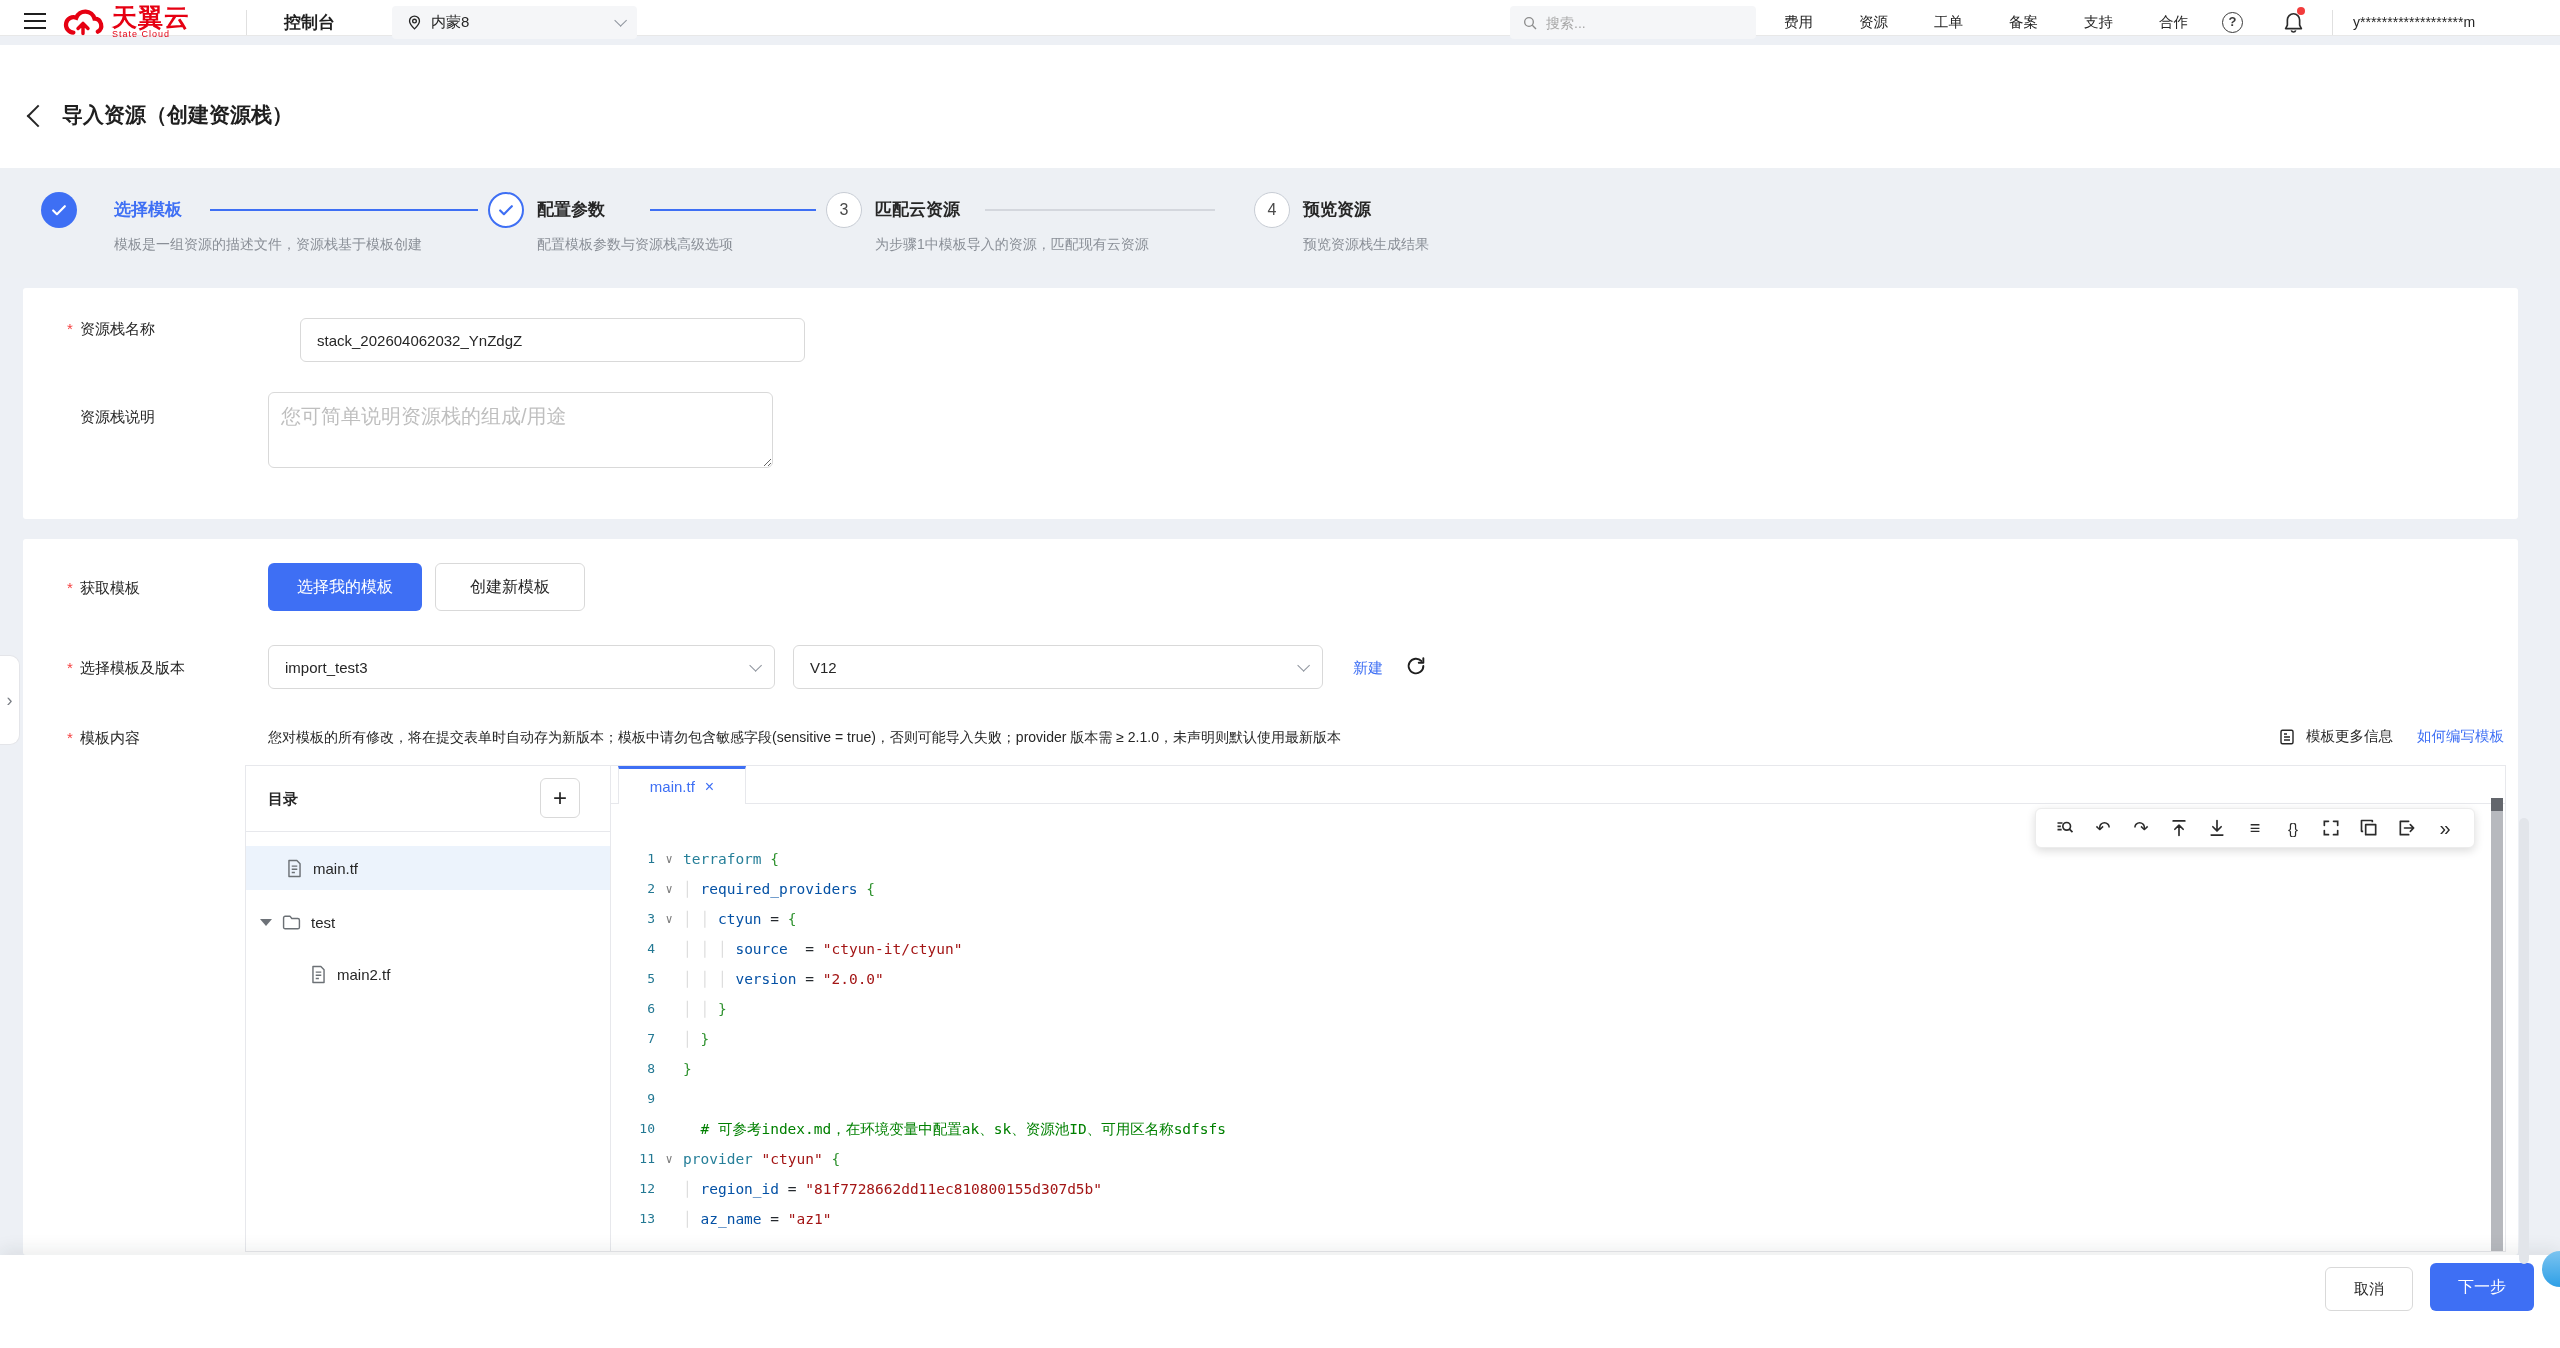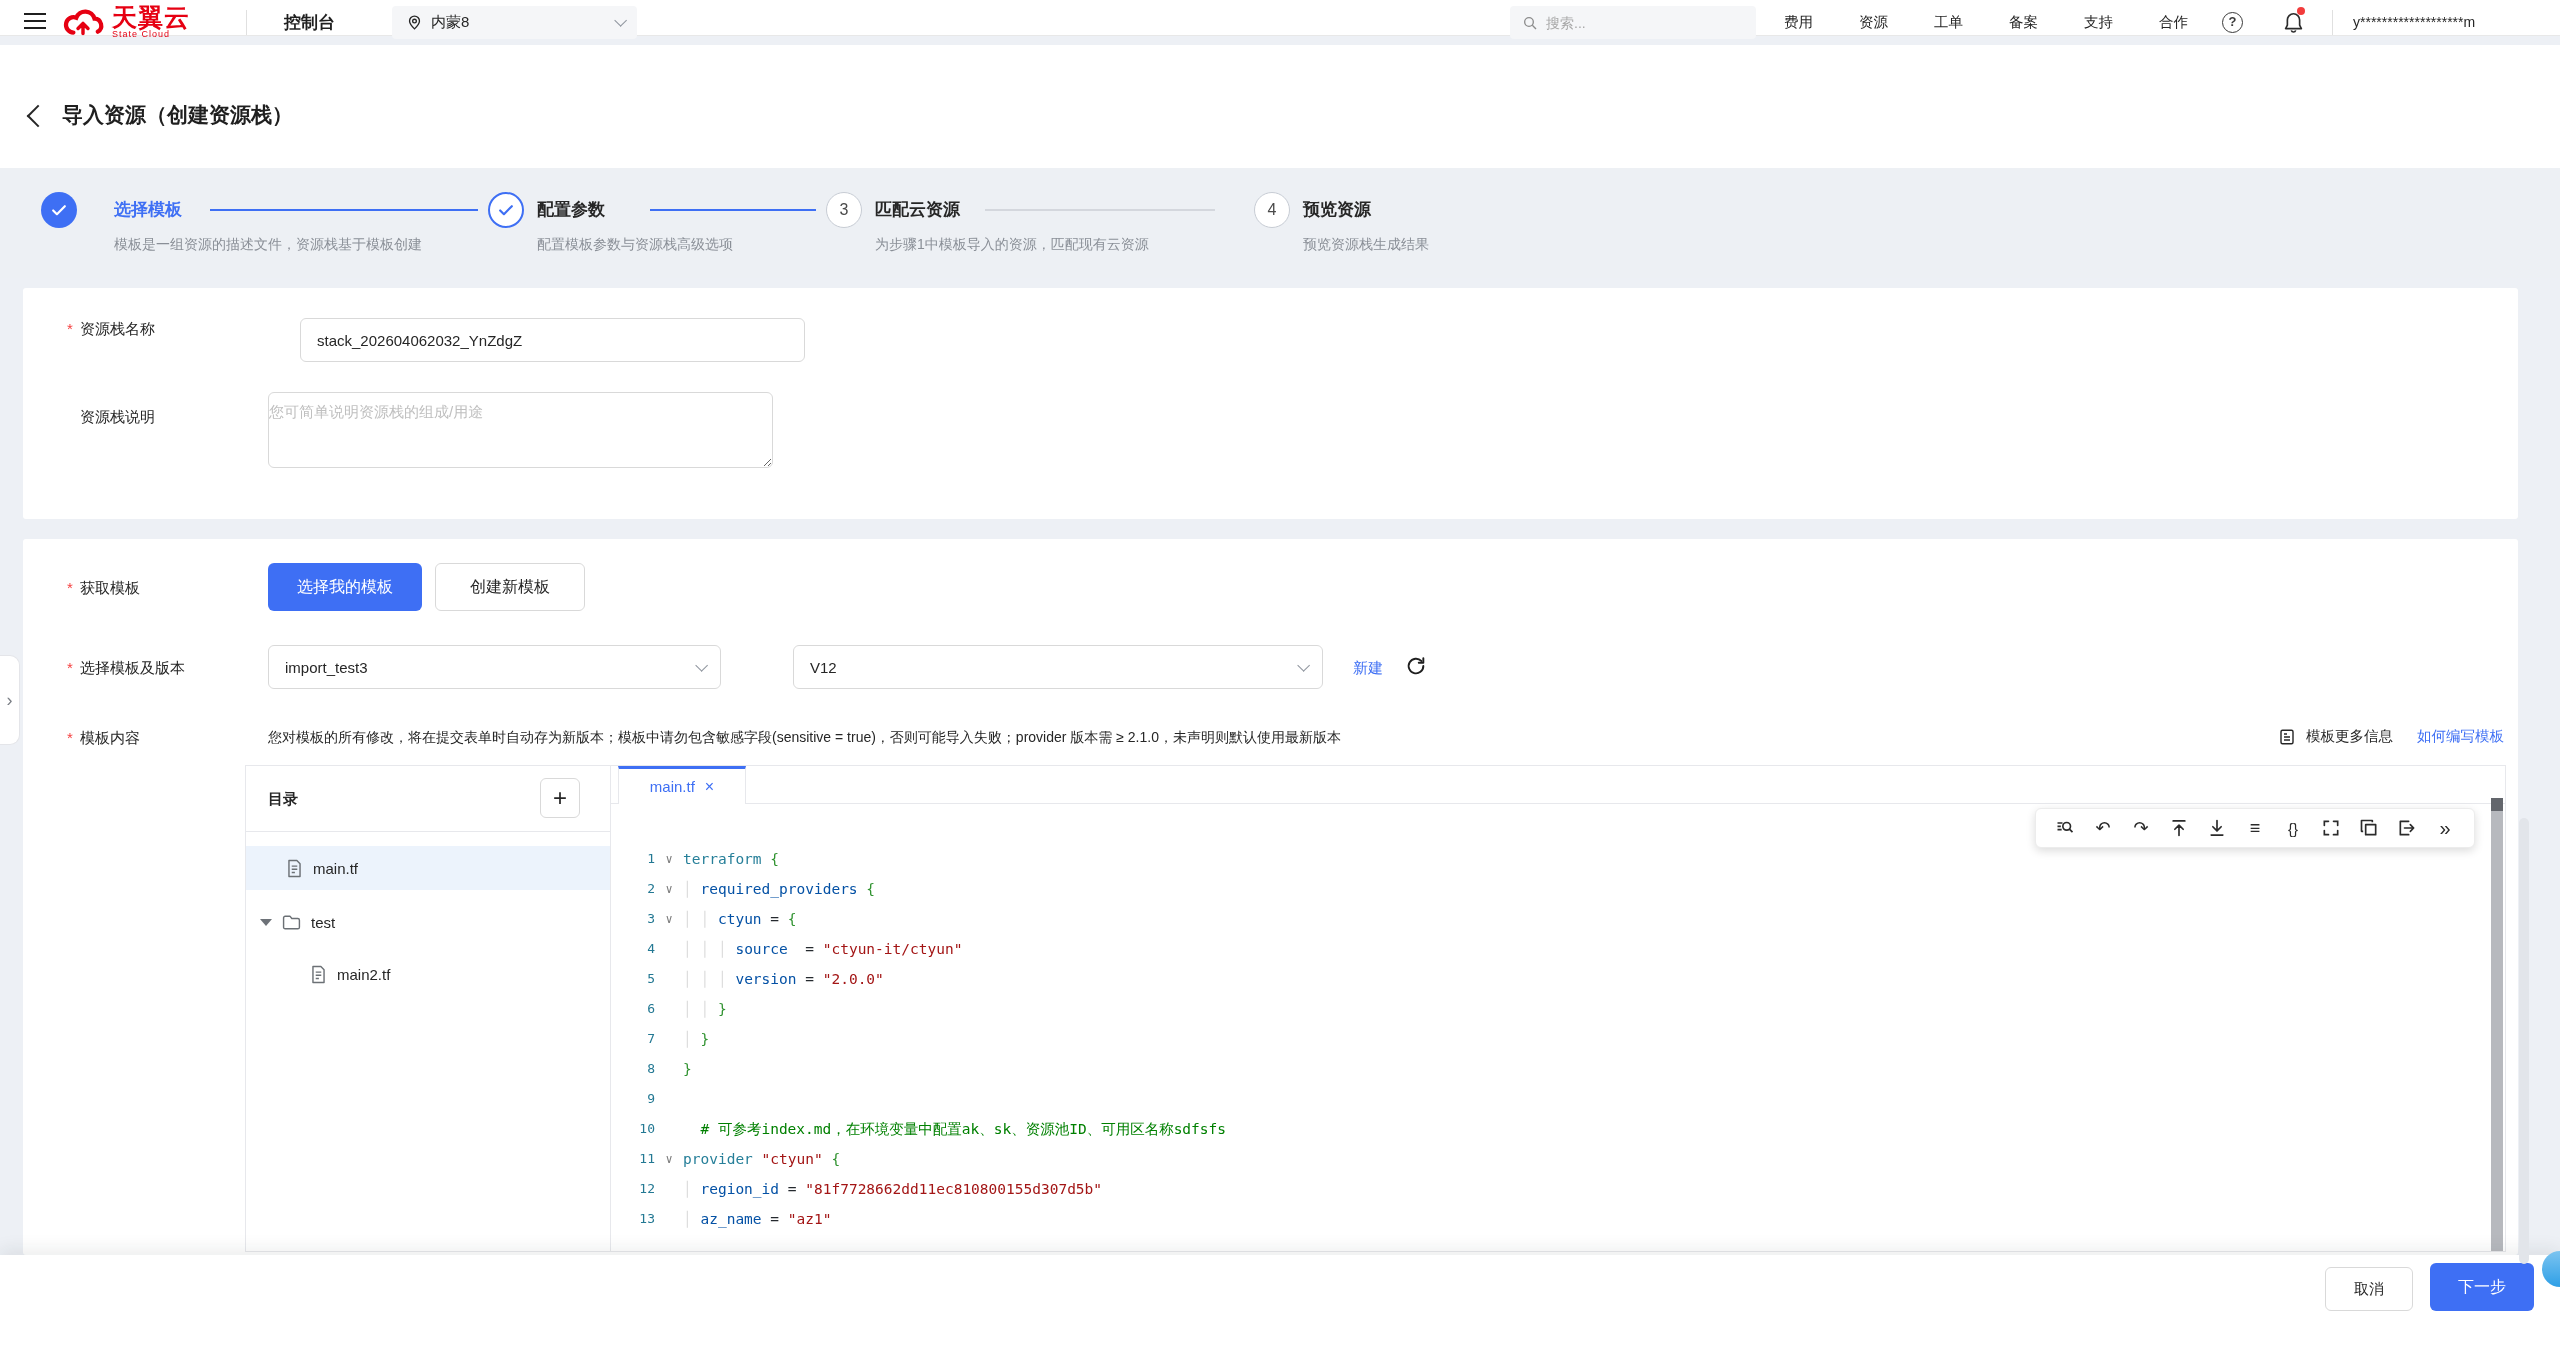--- a/index.html
+++ b/index.html
@@ -56,21 +56,21 @@
 
   
   .card { position:absolute; left:23px; width:2495px; background:#fff; border-radius:3px; }
   .card1 { top:288px; height:231px; }
   .card2 { top:539px; height:716px; overflow:hidden; }
   .flabel { position:absolute; font-size:15px; color:#262626; }
   .req { position:absolute; color:#f53f3f; font-size:15px; }
   .tinput { position:absolute; left:245px; width:505px; height:44px; border:1px solid #d9d9d9; border-radius:6px;
     padding:0 16px; font-size:15px; font-family:inherit; color:#262626; outline:none; background:#fff;margin-left:32px; }
   .tarea { position:absolute; left:245px; top:392px; width:505px; height:76px; border:1px solid #d9d9d9; border-radius:6px;
-    padding:10px 0; font-size:15px; font-family:inherit; color:#262626; outline:none; resize:both; }
+    padding:10px 12px; font-size:20px; font-family:inherit; color:#262626; outline:none; resize:both; }
   .tarea::placeholder, .tinput::placeholder { color:#bfbfbf; }
 
   .btn { position:absolute; height:48px; border-radius:6px; font-size:16px; display:flex; align-items:center;
     justify-content:center; cursor:pointer; }
   .btn-primary { background:var(--accent,#3e6ff4); color:#fff; font-weight:500; }
   .btn-plain { background:#fff; border:1px solid #d9d9d9; color:#262626; }
 
   .select { position:absolute; height:44px; border:1px solid #d9d9d9; border-radius:6px; background:#fff;
     display:flex; align-items:center; padding:0 16px; font-size:15px; cursor:pointer; }
   .select .caret { margin-left:auto; }
@@ -241,21 +241,21 @@
 
 <div class="card card2">
 
   <span class="req" style="left:44px;top:40px">*</span>
   <span class="flabel" style="left:57px;top:40px">获取模板</span>
   <div class="btn btn-primary" style="left:245px;top:24px;width:154px">选择我的模板</div>
   <div class="btn btn-plain" style="left:412px;top:24px;width:150px">创建新模板</div>
 
   <span class="req" style="left:44px;top:120px">*</span>
   <span class="flabel" style="left:57px;top:120px">选择模板及版本</span>
-  <div class="select" style="left:245px;top:106px;width:453px">
+  <div class="select" style="left:245px;top:106px;width:507px">
     <span>import_test3</span>
       <span class="caret"></span>
   </div>
   <div class="select" style="left:770px;top:106px;width:530px">
     <span>V12</span>
       <span class="caret"></span>
   </div>
   <span class="link" style="position:absolute;left:1330px;top:120px;font-size:15px">新建</span>
   <span style="position:absolute;left:1382px;top:116px">
     <svg width="22" height="22" viewBox="0 0 24 24" fill="none" stroke="#1f1f1f" stroke-width="2.1" stroke-linecap="round" stroke-linejoin="round">

